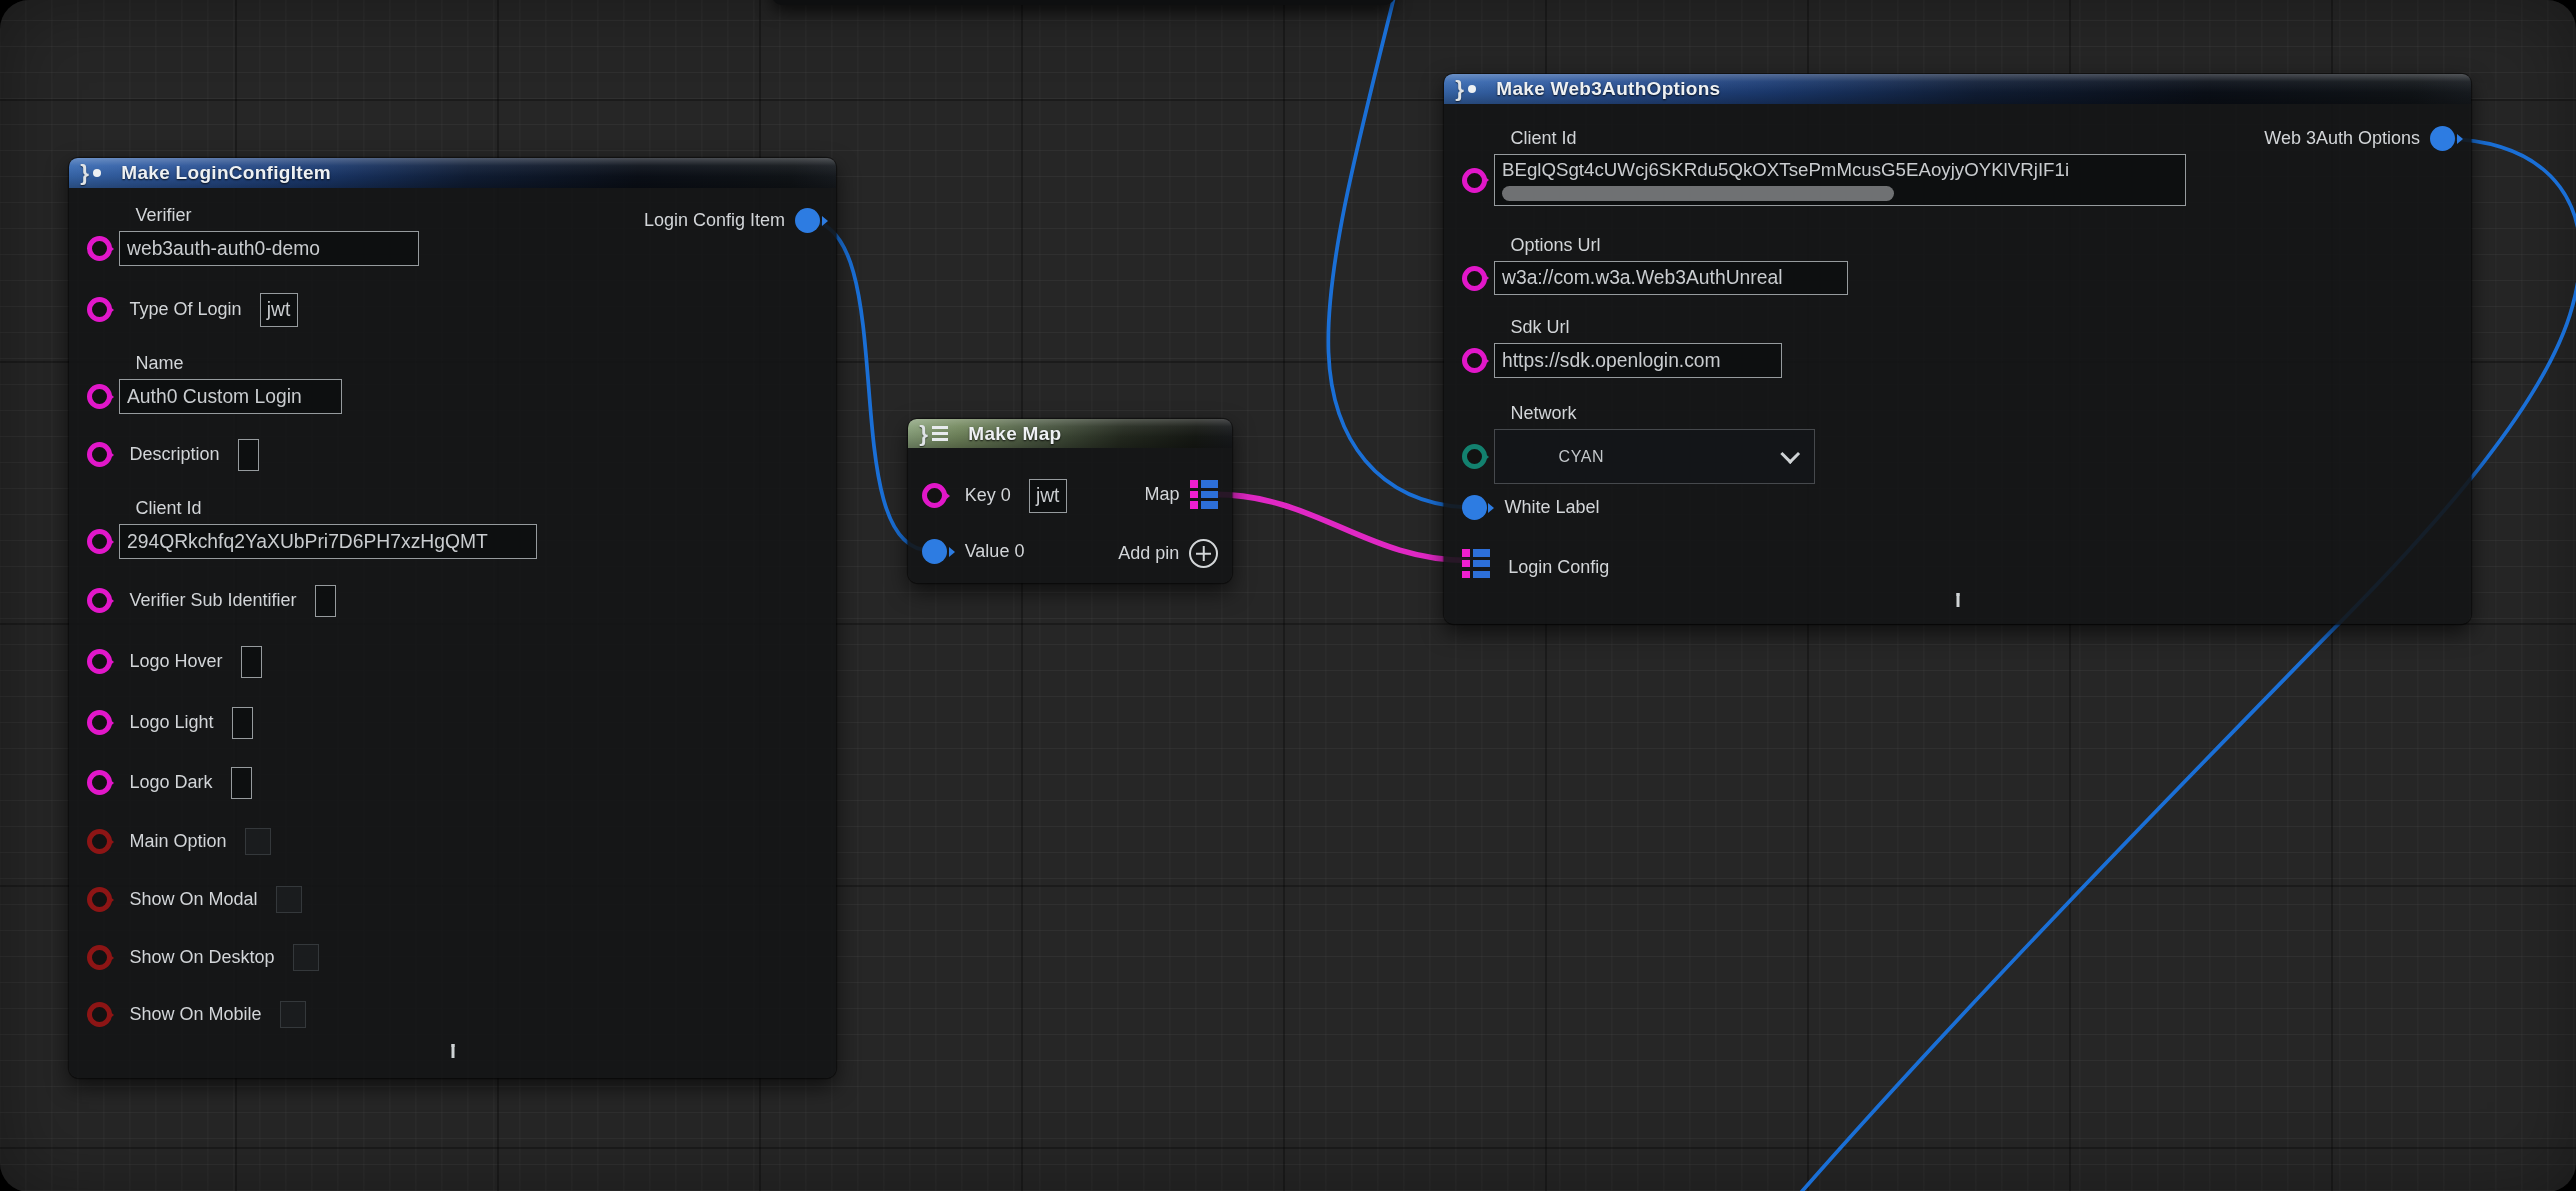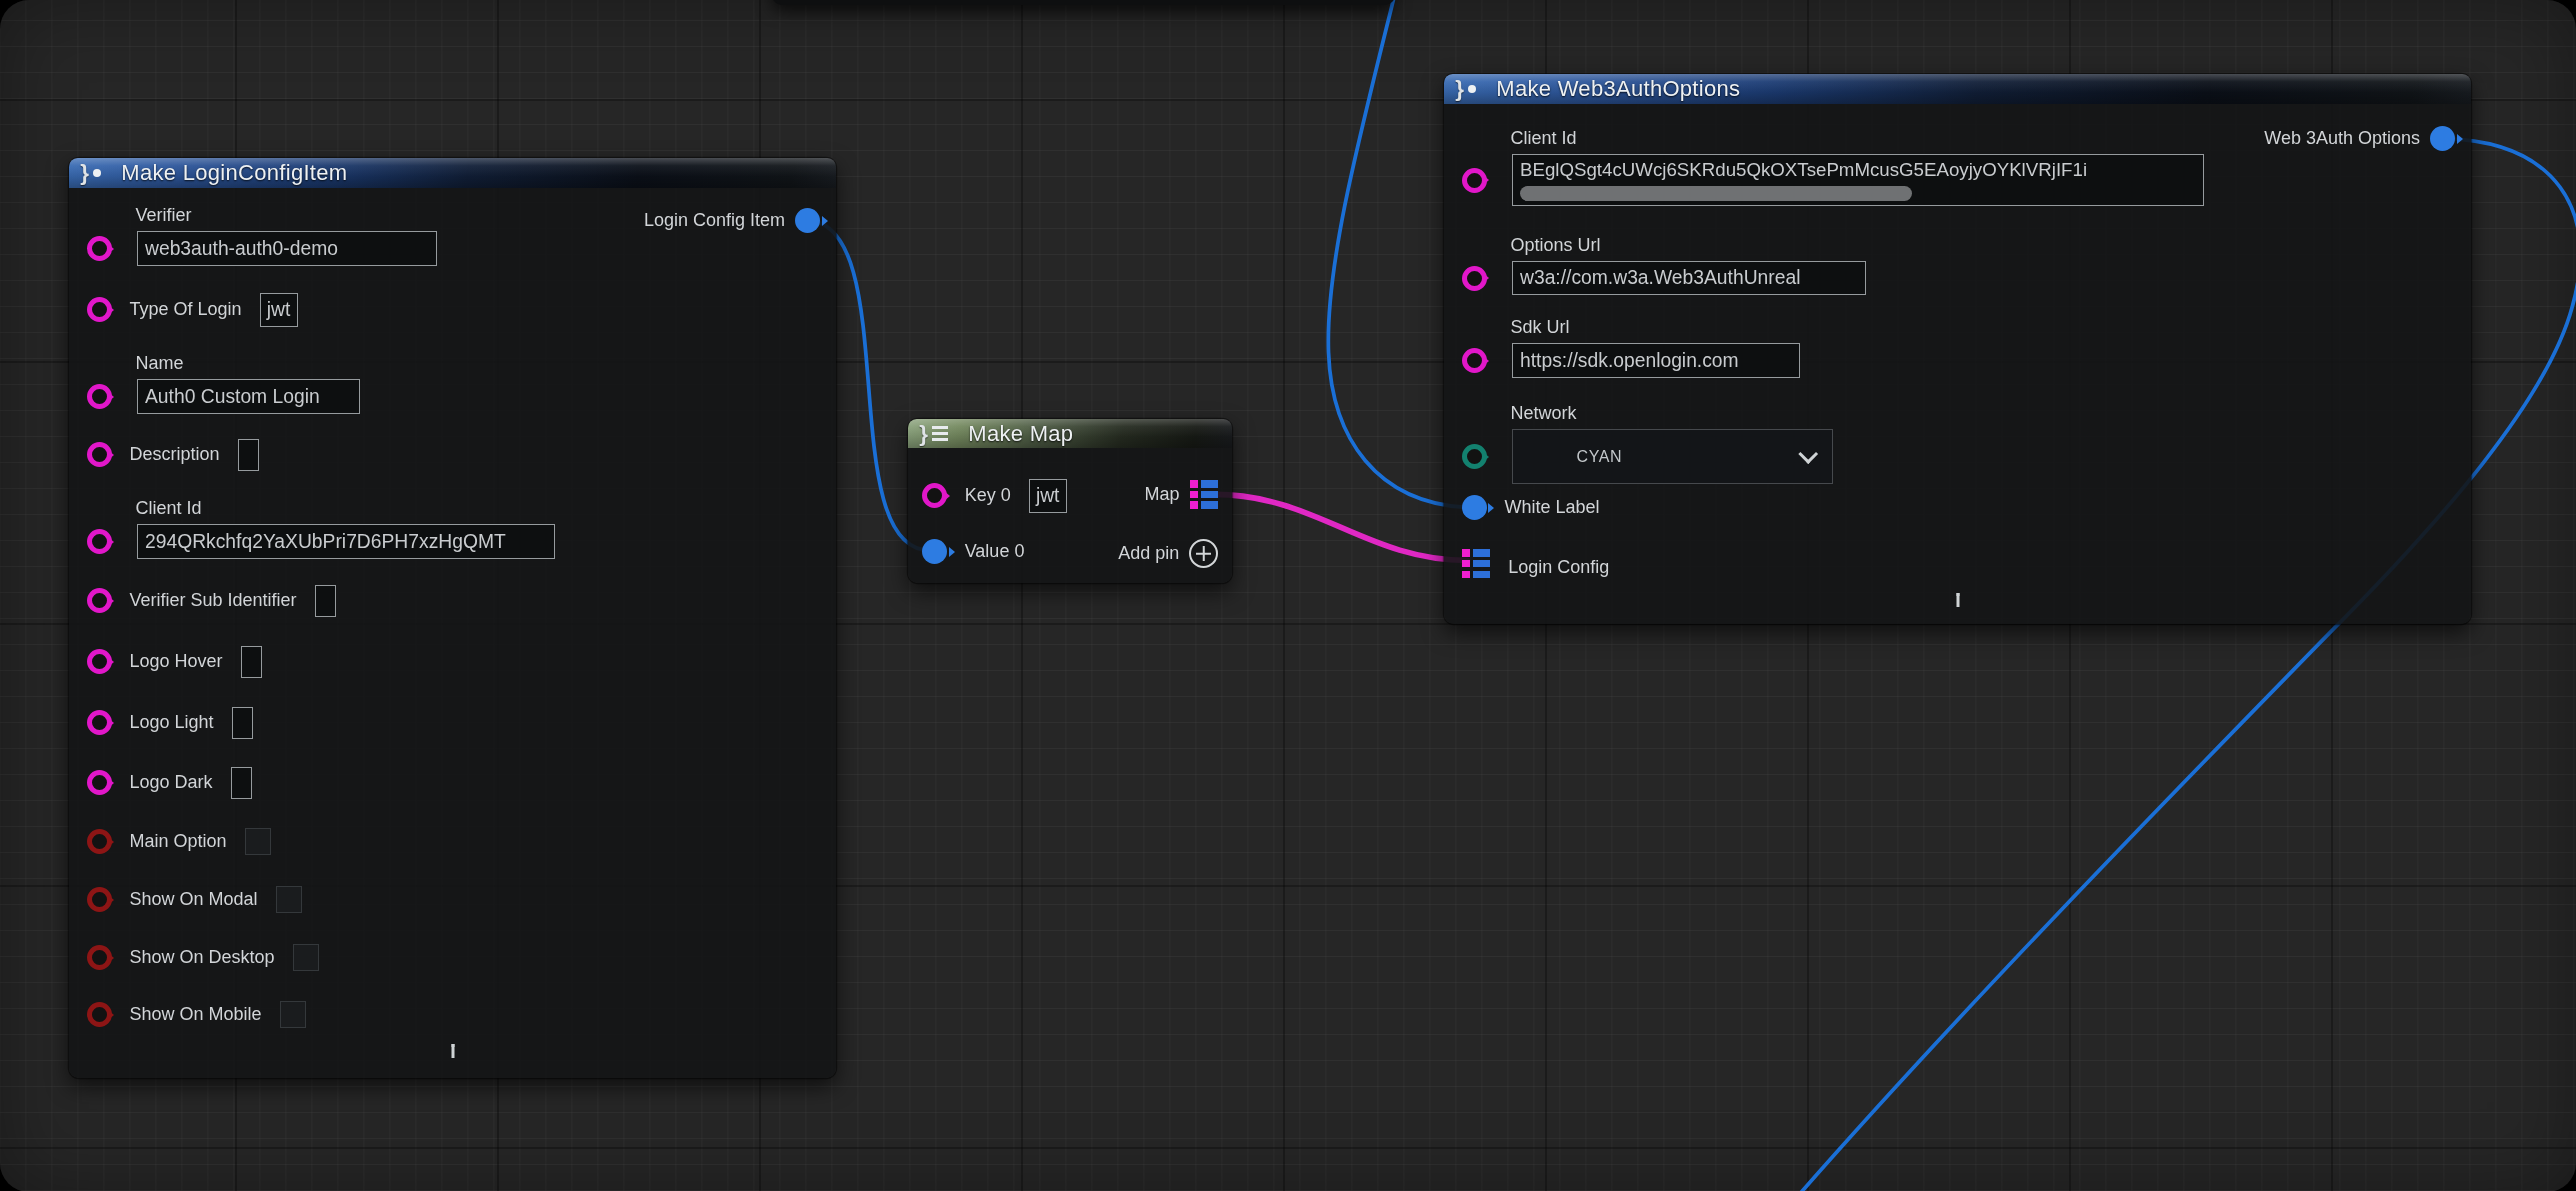--- a/index.html
+++ b/index.html
@@ -21,29 +21,29 @@
     background:rgba(20,21,22,0.90);
     box-shadow:0 8.7px 21px rgba(0,0,0,0.60), 0 0 0 1.2px rgba(0,0,0,0.45);}
   .hdr{position:absolute;left:0;top:0;right:0;height:30px;border-radius:8.7px 8.7px 0 0;
     display:flex;align-items:center;padding-left:11.2px;gap:8.7px;
     background:
       linear-gradient(180deg, rgba(255,255,255,0.25) 0%, rgba(255,255,255,0.05) 26%, rgba(0,0,0,0.10) 62%, rgba(0,0,0,0.30) 100%),
       linear-gradient(100deg, #3a6cb4 0%, #2d569b 14%, #1c3c74 32%, #111f38 52%, #0b1019 74%, #111519 94%, #191d22 100%);}
   .hdr.green{background:
       linear-gradient(180deg, rgba(255,255,255,0.22) 0%, rgba(255,255,255,0.05) 26%, rgba(0,0,0,0.10) 62%, rgba(0,0,0,0.28) 100%),
       linear-gradient(100deg, #8ba37d 0%, #74895f 16%, #4c5a43 40%, #262c21 66%, #171a15 88%, #191b1e 100%);}
-  .title{font-size:22px;font-weight:400;color:#eef1f3;text-shadow:0 1.2px 1.9px rgba(0,0,0,0.8);letter-spacing:0.3px;padding-left:12px;}
+  .title{font-size:19px;font-weight:700;color:#eef1f3;text-shadow:0 1.2px 1.9px rgba(0,0,0,0.8);letter-spacing:0.3px;padding-left:12px;}
   .sicon{display:flex;align-items:center;gap:3.7px;color:#dfe3e6;}
   .sicon .brace{font-size:22.4px;font-weight:700;font-style:normal;text-shadow:0 1.2px 1.2px rgba(0,0,0,0.6);}
   .sicon .dot{width:8px;height:8px;border-radius:50%;background:#eef1f3;}
   .sicon .lines{display:flex;flex-direction:column;gap:3.1px;}
   .sicon .lines i{display:block;width:16px;height:3.1px;background:#e8ebee;}
   .row{position:absolute;left:17.5px;}
   .row .lab{margin-left:49px;margin-bottom:5px;font-size:18px;color:#d2d5d8;}
-  .frow{display:flex;align-items:center;gap:25px;}
+  .frow{display:flex;align-items:center;gap:7px;}
   .irow{position:absolute;left:17.5px;display:flex;align-items:center;gap:18px;height:35px;}
   .orow{position:absolute;display:flex;align-items:center;gap:10px;height:35px;}
   .plab{font-size:18px;color:#d2d5d8;white-space:nowrap;}
   .pin{width:15px;height:15px;border-radius:50%;position:relative;flex:none;background:#121212;}
   .pin.ring{border:5px solid var(--c);}
   .pin.fill{width:25px;height:25px;background:var(--c);border:none;}
   .pin::after{content:'';position:absolute;left:100%;top:50%;transform:translateY(-50%);
     margin-left:1.9px;border-left:6.2px solid var(--c);border-top:5px solid transparent;border-bottom:5px solid transparent;}
   .pin-map{display:flex;flex-direction:column;gap:3.1px;flex:none;}
   .pin-map .r{display:flex;gap:2.5px;}

